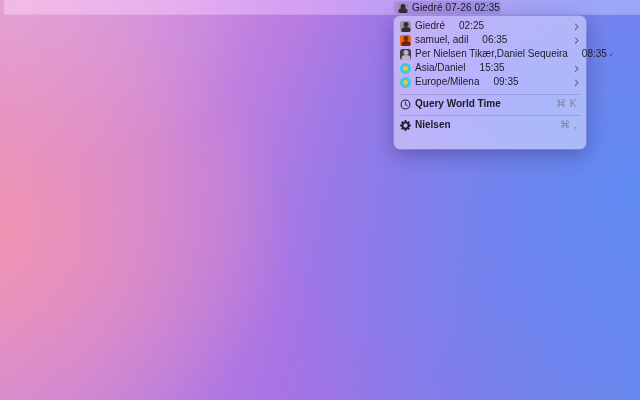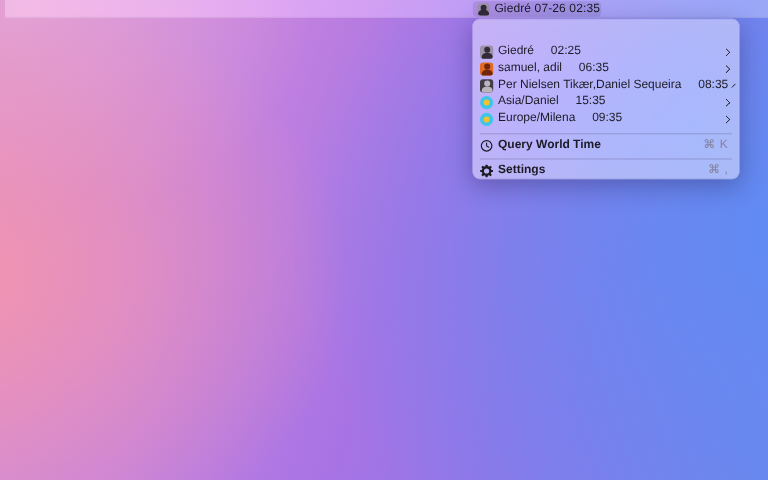--- a/index.html
+++ b/index.html
@@ -55,26 +55,26 @@
   }
   .tz-icon {
     width:11px; height:11px; border-radius:50%; flex:0 0 auto;
     display:flex; align-items:center; justify-content:center;
   }
   .tz-icon .dot { width:5px; height:5px; border-radius:50%; }
   .glyph-icon { width:11px; height:11px; flex:0 0 auto; display:block; }
 
   
   .menu {
-    position:absolute; left:394px; top:16px; width:222px; height:133px;
+    position:absolute; left:394px; top:16px; width:192px; height:133px;
     border-radius:6px;
     background:rgba(233,228,250,0.55);
     backdrop-filter:blur(24px) saturate(170%);
     box-shadow:0 0 0 0.5px rgba(255,255,255,0.35), 0 6px 20px rgba(25,12,60,0.32);
-    padding-top:20px;
+    padding-top:3px;
     color:#1c1b26;
   }
   .menu-row {
     height:14px; display:flex; align-items:center;
     padding:0 9px 0 6px; gap:4px;
     font-size:10px; line-height:14px; white-space:nowrap;
   }
   .menu-row .name { color:#1c1b26; }
   .menu-row .time { margin-left:10px; color:#1c1b26; }
   .chevron {
@@ -170,17 +170,17 @@
         <rect x="-1" y="-5.9" width="2" height="2.4" rx="0.6" transform="rotate(45)"></rect>
         <rect x="-1" y="-5.9" width="2" height="2.4" rx="0.6" transform="rotate(90)"></rect>
         <rect x="-1" y="-5.9" width="2" height="2.4" rx="0.6" transform="rotate(135)"></rect>
         <rect x="-1" y="-5.9" width="2" height="2.4" rx="0.6" transform="rotate(180)"></rect>
         <rect x="-1" y="-5.9" width="2" height="2.4" rx="0.6" transform="rotate(225)"></rect>
         <rect x="-1" y="-5.9" width="2" height="2.4" rx="0.6" transform="rotate(270)"></rect>
         <rect x="-1" y="-5.9" width="2" height="2.4" rx="0.6" transform="rotate(315)"></rect>
       </g>
       <circle r="3.4" fill="none" stroke="#1c1b26" stroke-width="2.1"></circle>
     </svg>
-    <span class="label">Settings</span>
+    <span class="label">Nielsen</span>
     <span class="shortcut">⌘ ,</span>
   </div>
 
 </div>
 
 </body></html>

